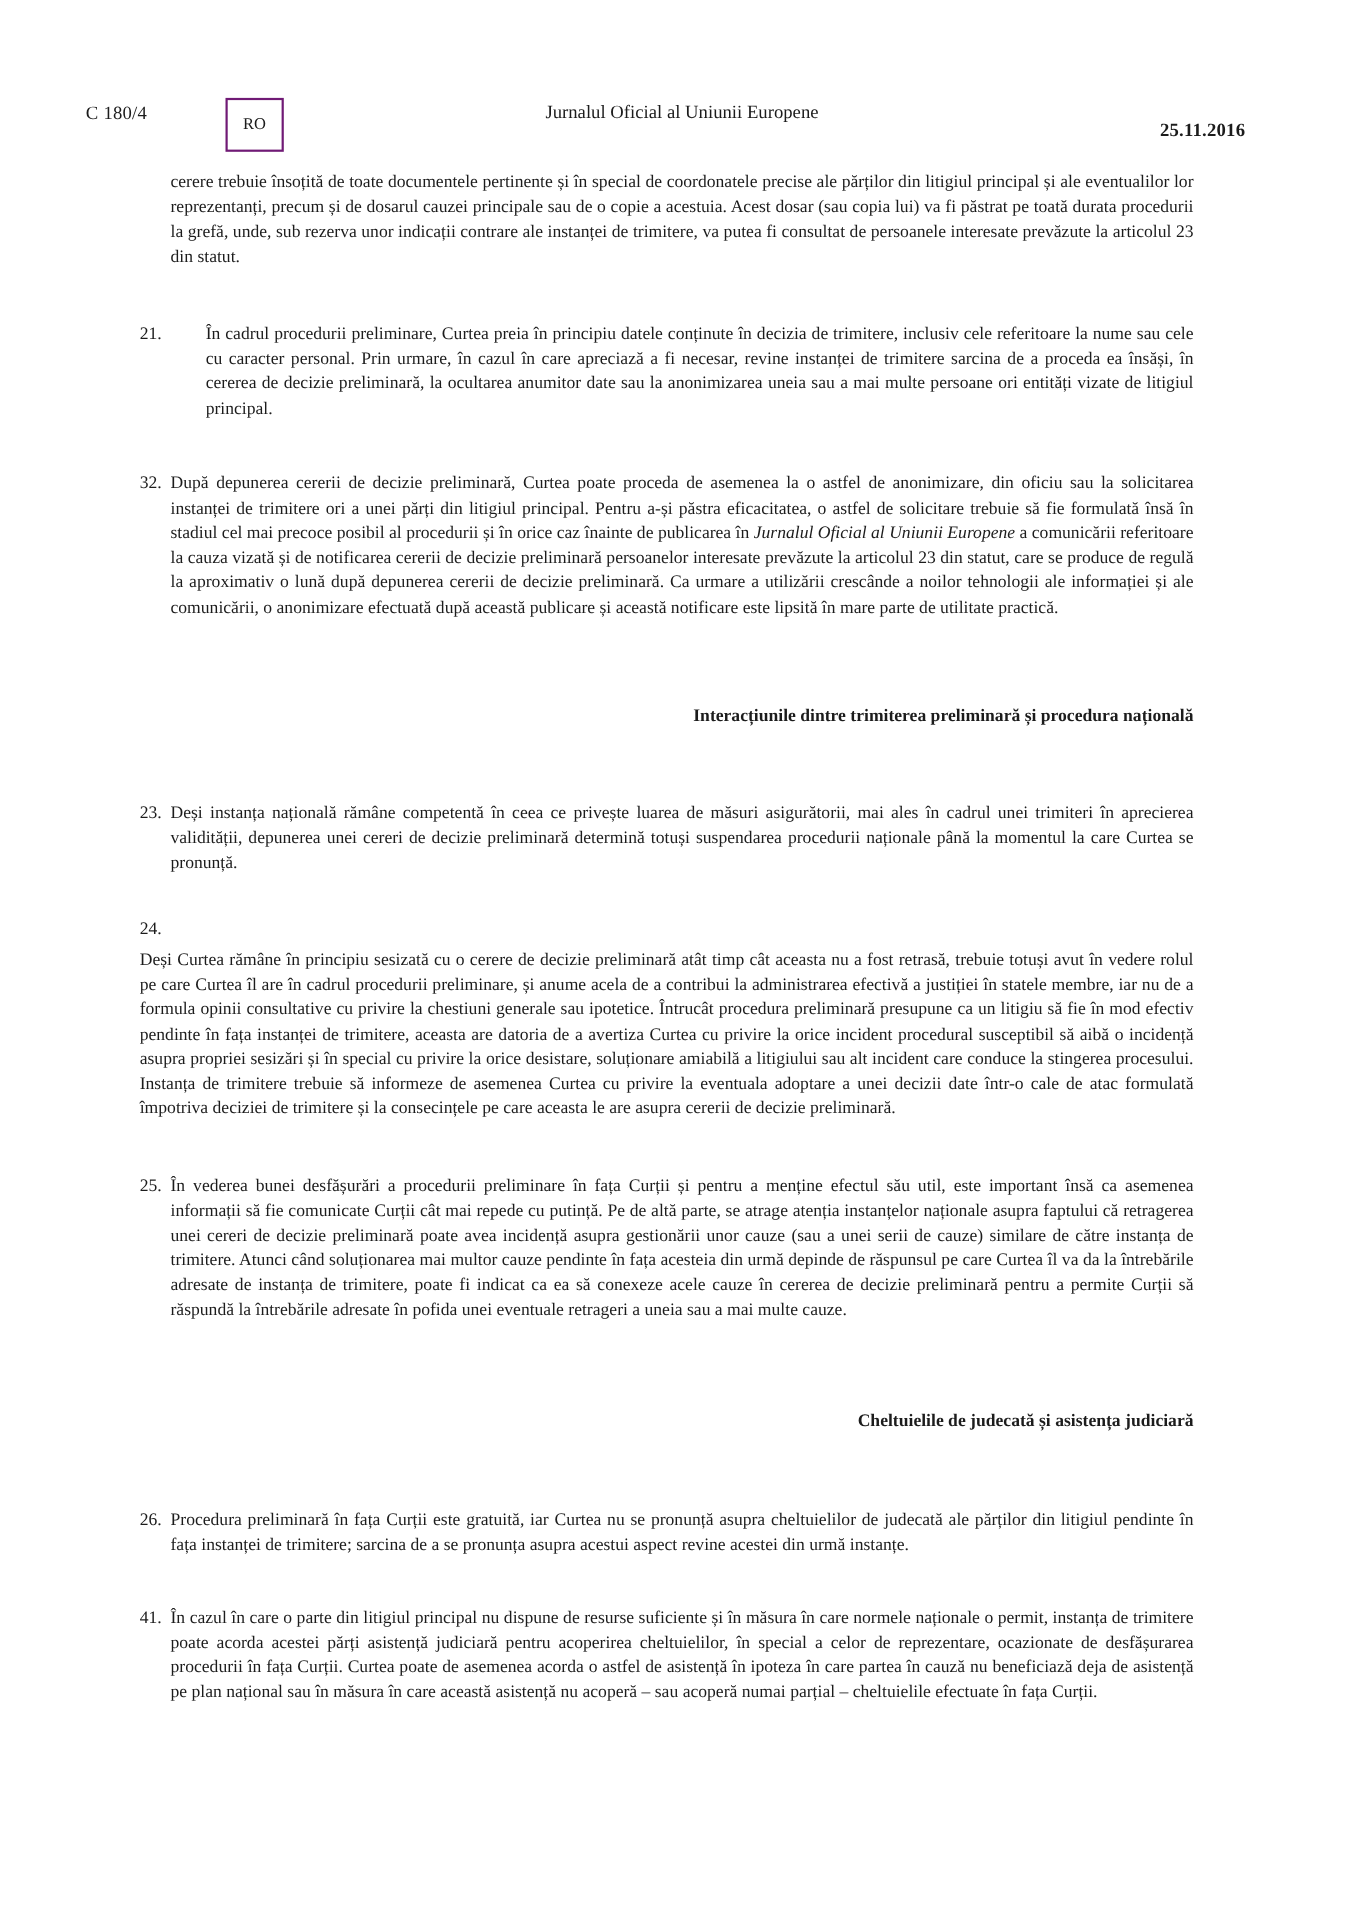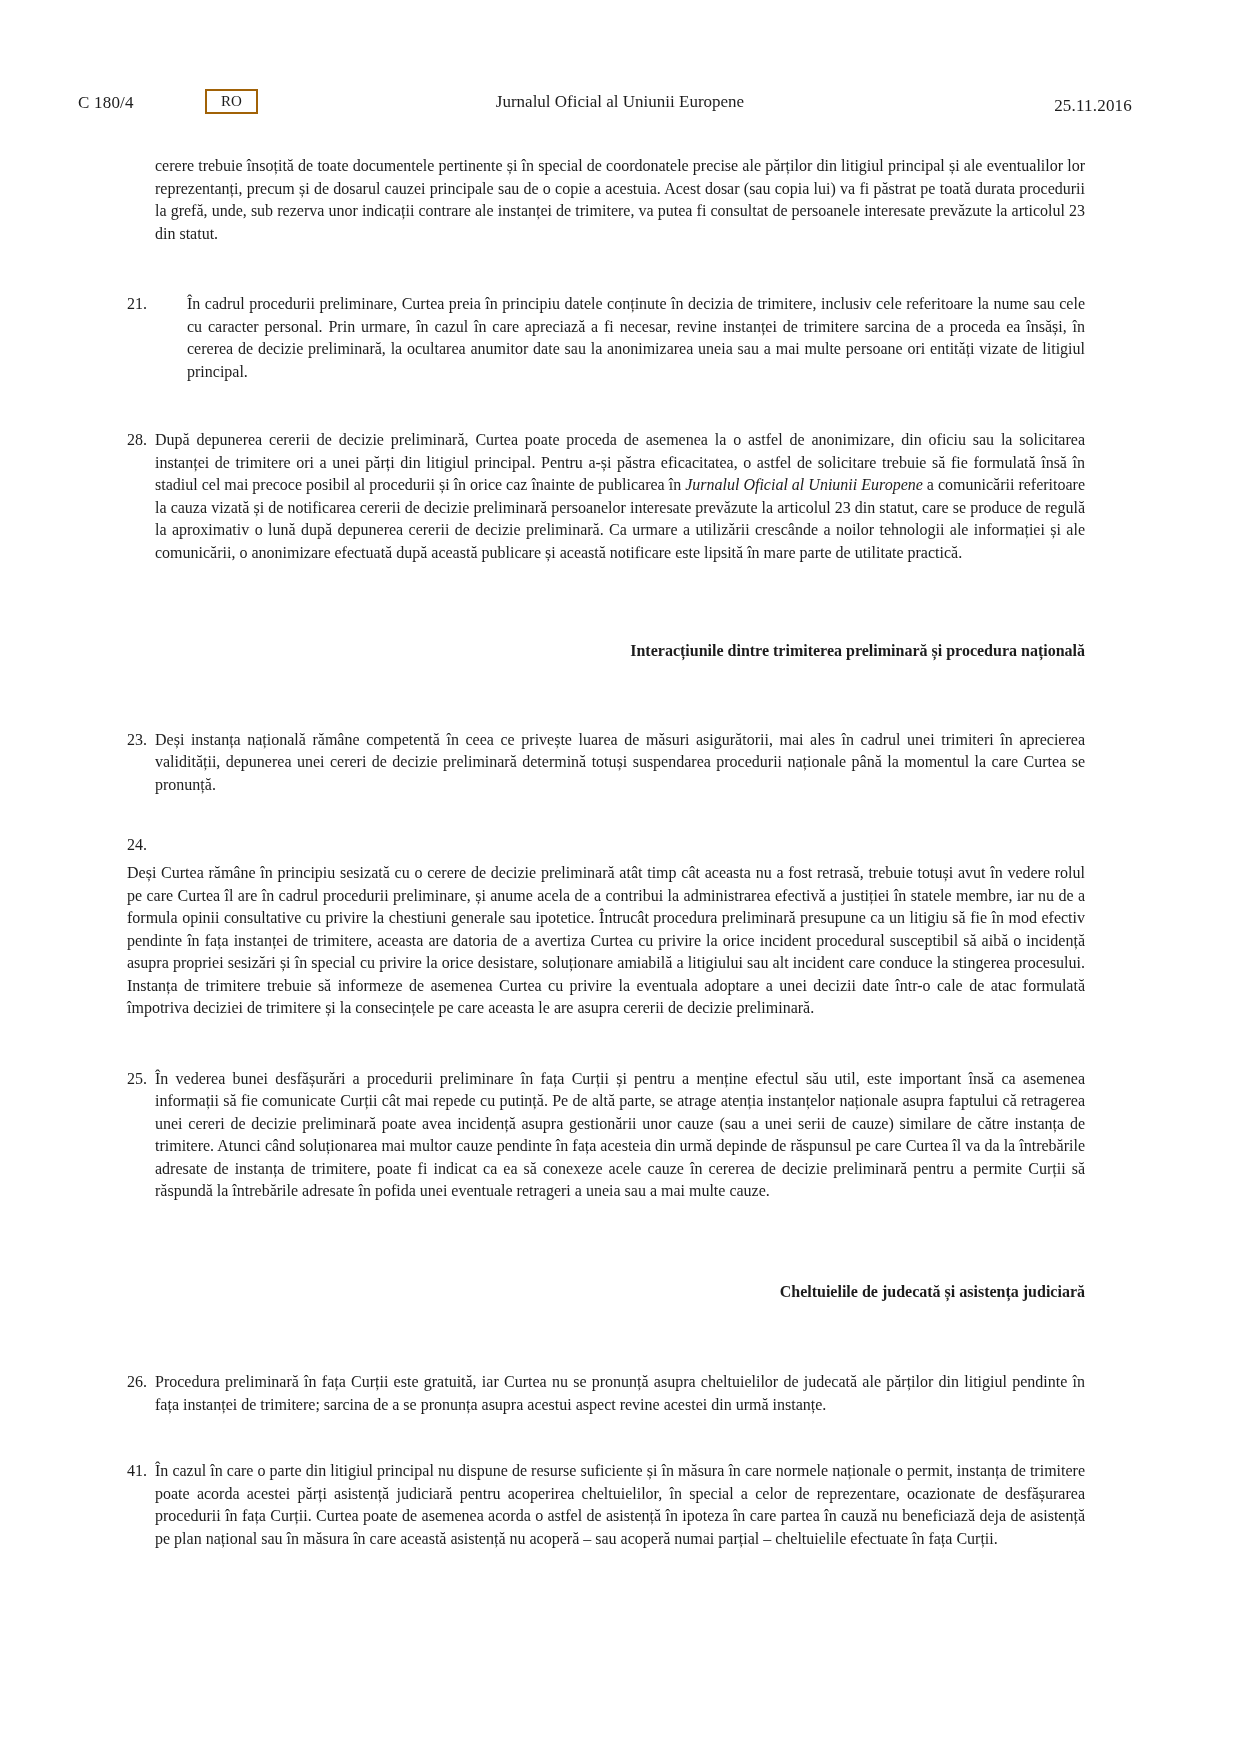--- a/index.html
+++ b/index.html
@@ -30,37 +30,38 @@
   .pnum {
     position: absolute;
     left: 78px;
     top: 1px;
     letter-spacing: 0.2px;
   }
   .langbox {
     position: absolute;
     left: 205px;
     top: -3px;
-    border: 2px solid #a16207;
-    padding: 0 14px;
+    border: 2px solid #701a75;
+    padding: 12px 14px;
     font-size: 15px;
     line-height: 21px;
     display: inline-block;
   }
   .jtitle {
     display: block;
     text-align: center;
     width: 100%;
     font-size: 17px;
   }
   .hdate {
     position: absolute;
     right: 108px;
-    top: 4px;
+    top: 17px;
     letter-spacing: 0.2px;
+    font-weight: bold;
   }
   
   .content {
     position: absolute;
     top: 155px;
     left: 127px;
     width: 958px;
     font-size: 16px;
     line-height: 22.5px;
   }
@@ -111,21 +112,21 @@
   <main class="content">
 
     <p class="intro">cerere trebuie însoțită de toate documentele pertinente și în special de coordonatele precise ale părților din litigiul principal și ale eventualilor lor reprezentanți, precum și de dosarul cauzei principale sau de o copie a acestuia. Acest dosar (sau copia lui) va fi păstrat pe toată durata procedurii la grefă, unde, sub rezerva unor indicații contrare ale instanței de trimitere, va putea fi consultat de persoanele interesate prevăzute la articolul 23 din statut.</p>
 
     <div class="para mb-21">
       <span class="num">21.</span>
       <div class="ptext">În cadrul procedurii preliminare, Curtea preia în principiu datele conținute în decizia de trimitere, inclusiv cele referitoare la nume sau cele cu caracter personal. Prin urmare, în cazul în care apreciază a fi necesar, revine instanței de trimitere sarcina de a proceda ea însăși, în cererea de decizie preliminară, la ocultarea anumitor date sau la anonimizarea uneia sau a mai multe persoane ori entități vizate de litigiul principal.</div>
     </div>
 
     <div class="para mb-22">
-      <span class="num">28.</span>
+      <span class="num">32.</span>
       <div class="ptext"><span>După depunerea cererii de decizie preliminară, Curtea poate proceda de asemenea la o astfel de anonimizare, din oficiu sau la solicitarea instanței de trimitere ori a unei părți din litigiul principal. Pentru a-și păstra eficacitatea, o astfel de solicitare trebuie să fie formulată însă în stadiul cel mai precoce posibil al procedurii și în orice caz înainte de publicarea în </span><em class="jref">Jurnalul Oficial al Uniunii Europene</em><span> a comunicării referitoare la cauza vizată și de notificarea cererii de decizie preliminară persoanelor interesate prevăzute la articolul 23 din statut, care se produce de regulă la aproximativ o lună după depunerea cererii de decizie preliminară. Ca urmare a utilizării crescânde a noilor tehnologii ale informației și ale comunicării, o anonimizare efectuată după această publicare și această notificare este lipsită în mare parte de utilitate practică.</span></div>
     </div>
 
     <h2 class="secheading" style="font-size:16px;">Interacțiunile dintre trimiterea preliminară și procedura națională</h2>
 
     <div class="para mb-23">
       <span class="num">23.</span>
       <div class="ptext">Deși instanța națională rămâne competentă în ceea ce privește luarea de măsuri asigurătorii, mai ales în cadrul unei trimiteri în aprecierea validității, depunerea unei cereri de decizie preliminară determină totuși suspendarea procedurii naționale până la momentul la care Curtea se pronunță.</div>
     </div>
 

